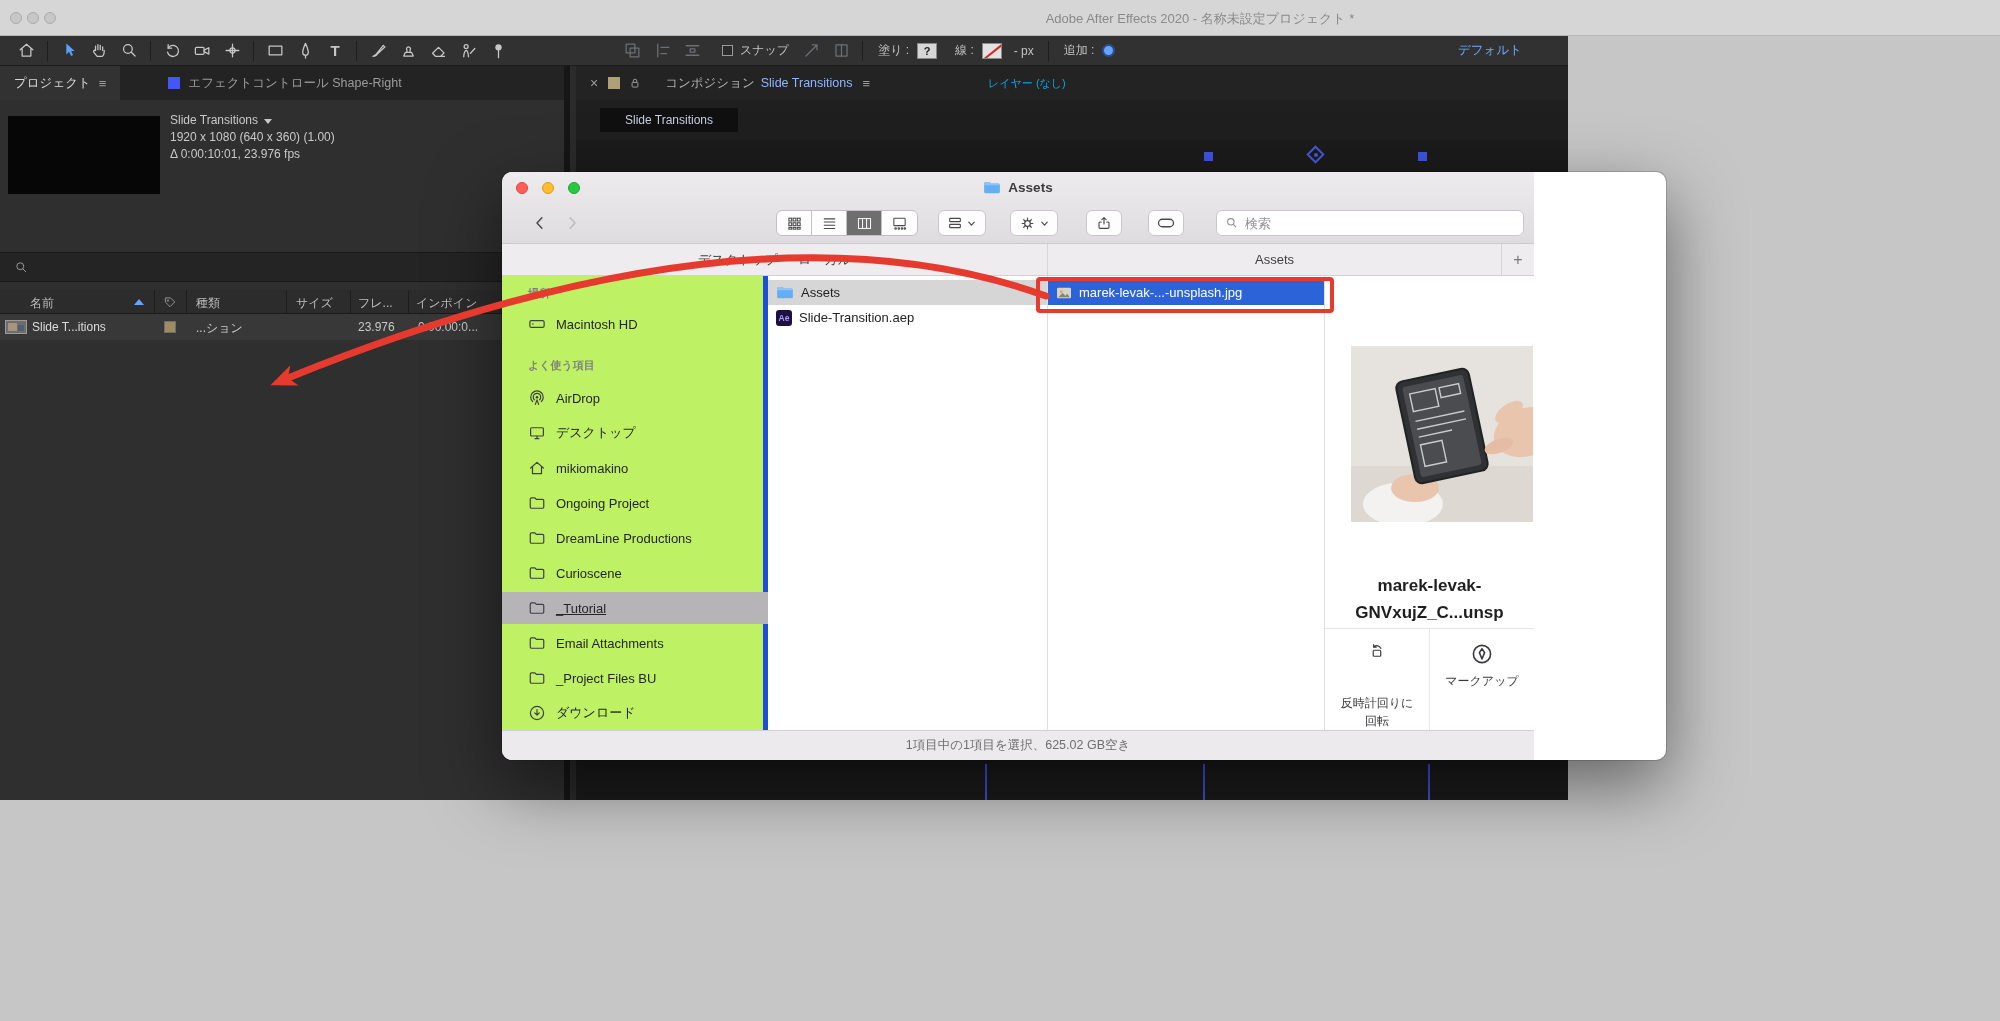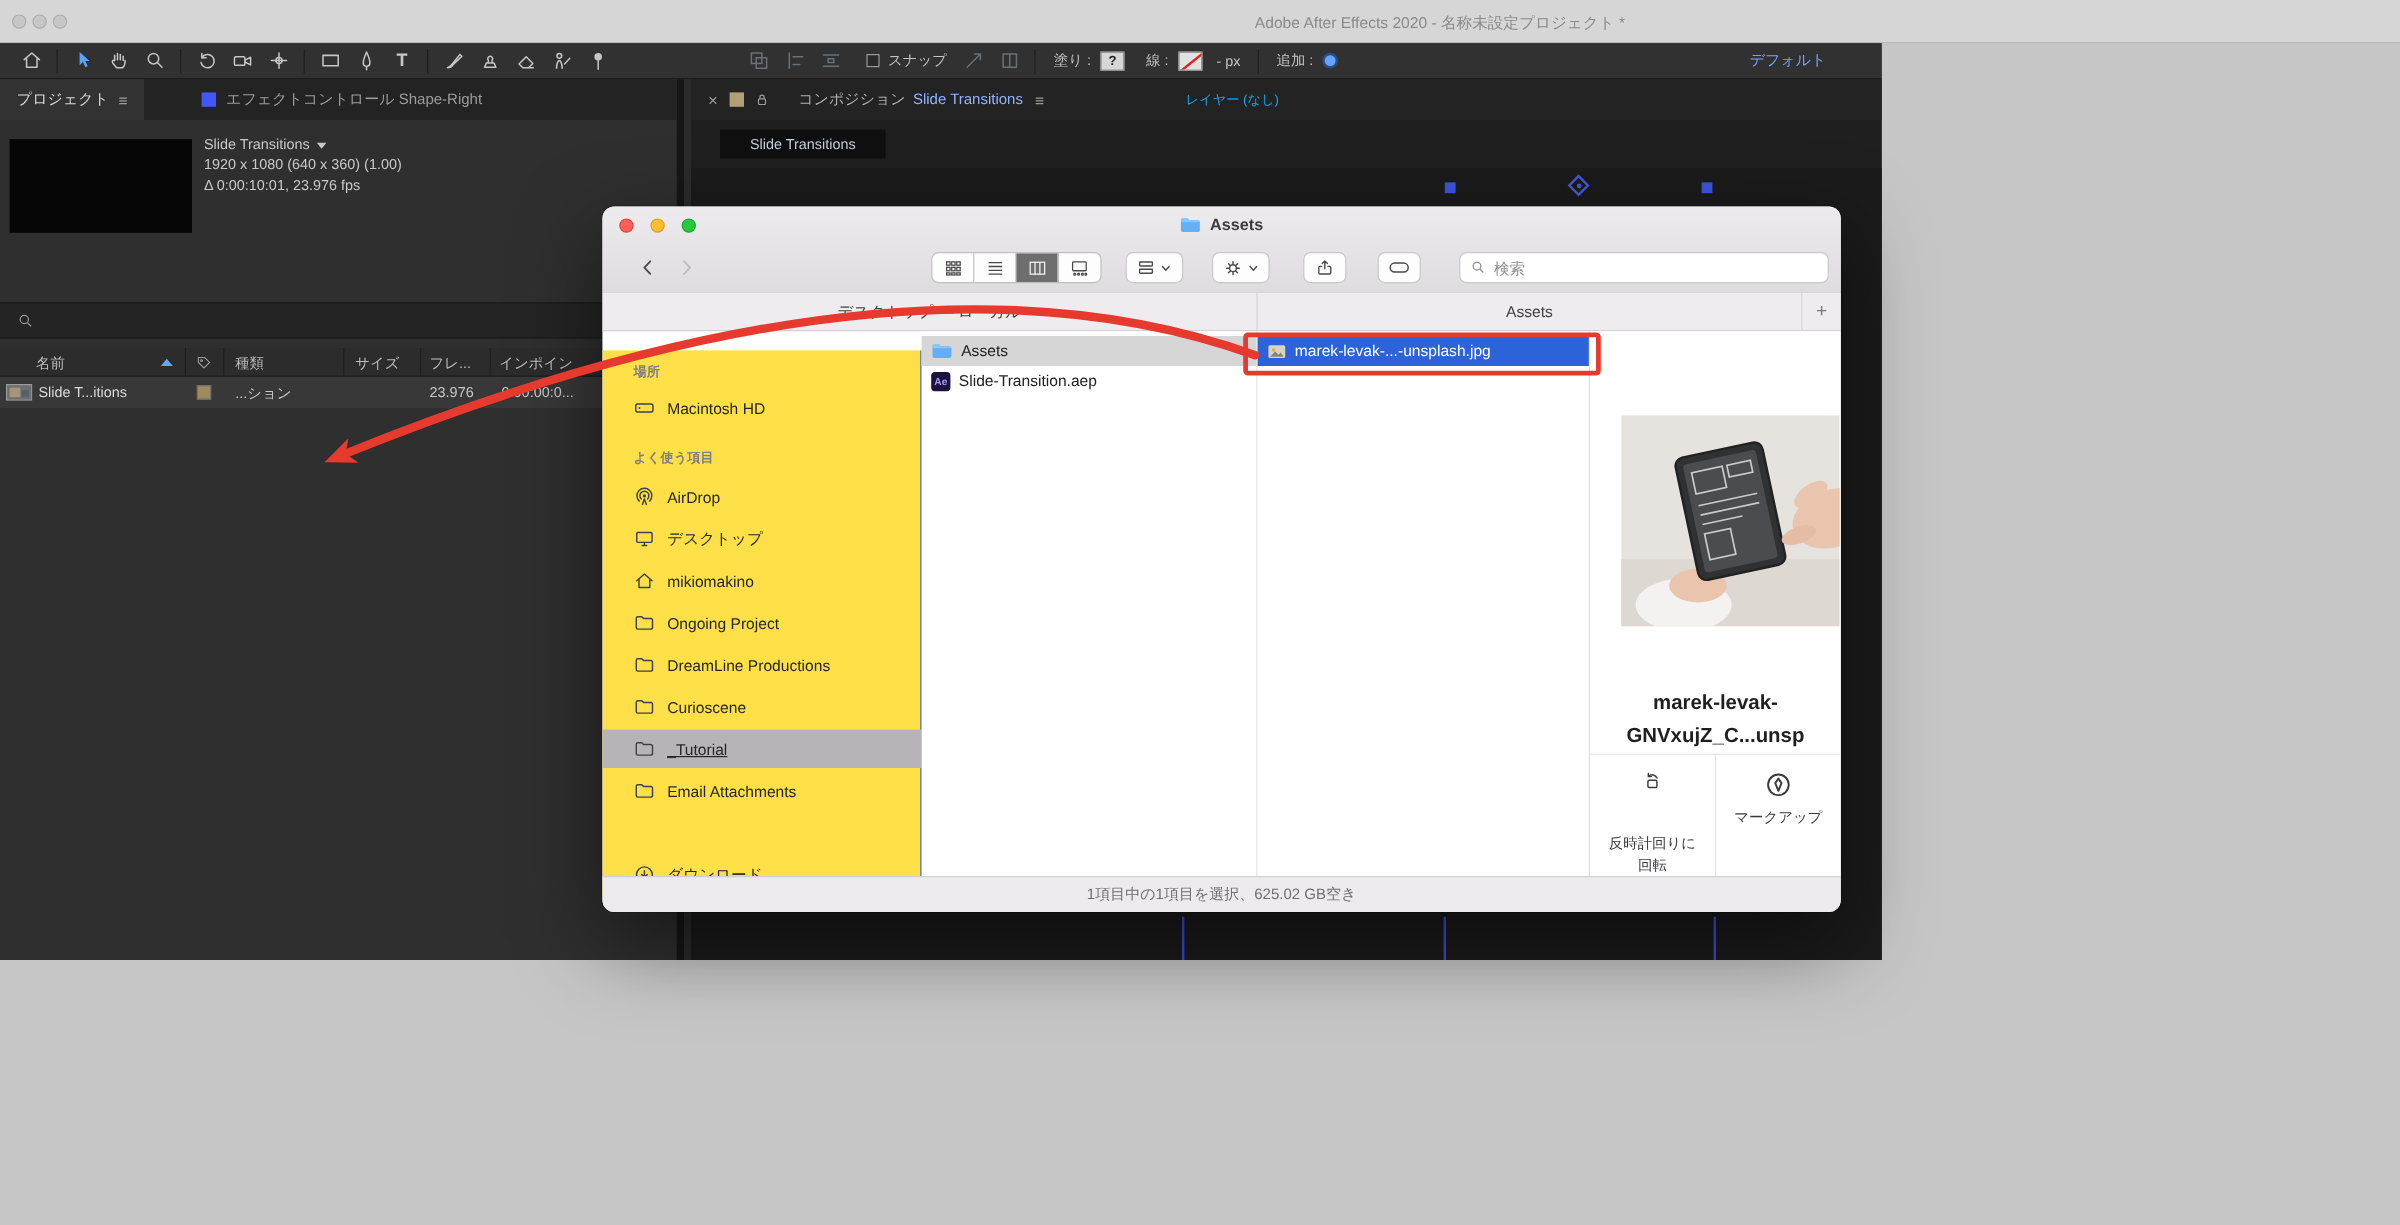--- a/index.html
+++ b/index.html
@@ -35,40 +35,40 @@
   .colsep { position:absolute; top:0; width:1px; height:100%; background:#1e1e1e; }
   .aetext { color:#c9c9c9; font-size:12px; white-space:nowrap; }
 
   #ae-comp { left:576px; top:30px; width:992px; height:734px; background:#1f1f1f; }
   .handle-sq { position:absolute; width:9px; height:9px; background:#3d55e0; }
   .handle-diamond { position:absolute; width:13px; height:13px; border:2px solid #4458d8; transform:rotate(45deg); }
   .handle-dot { position:absolute; width:4px; height:4px; background:#4458d8; border-radius:50%; }
   .tl-line { position:absolute; width:2px; height:36px; background:#3b4fd8; }
 
   
-  #finder { left:502px; top:172px; width:1032px; height:588px; border-radius:10px; overflow:hidden; background:#ffffff; box-shadow:0 25px 70px rgba(0,0,0,0.5), 0 0 0 1px rgba(0,0,0,0.15); z-index:10; }
+  #finder { left:502px; top:172px; width:1164px; height:588px; border-radius:10px; overflow:hidden; background:#ffffff; box-shadow:0 25px 70px rgba(0,0,0,0.5), 0 0 0 1px rgba(0,0,0,0.15); z-index:10; }
   #f-chrome { position:absolute; left:0; top:0; width:1032px; height:72px; background:linear-gradient(#edebed,#dedcde); border-bottom:1px solid #cbc9cb; }
   .tl-dot { position:absolute; top:10px; width:12px; height:12px; border-radius:50%; }
   #f-title { position:absolute; left:0; right:0; top:8px; display:flex; justify-content:center; align-items:center; gap:7px; font-size:13.5px; font-weight:bold; color:#3c3c3c; }
   .fbtn { position:absolute; height:26px; background:#fdfdfd; border:1px solid #c9c7c9; border-radius:6px; display:flex; align-items:center; justify-content:center; gap:3px; }
   .fbtn svg, .nav svg { stroke:#4a4a4a; fill:none; stroke-width:1.7; stroke-linecap:round; stroke-linejoin:round; }
   .nav { position:absolute; top:38px; width:28px; height:26px; display:flex; align-items:center; justify-content:center; }
   #f-seg { position:absolute; left:274px; top:38px; height:26px; display:flex; border:1px solid #c2c0c2; border-radius:6px; overflow:hidden; background:#fdfdfd; }
   .seg { width:35px; height:100%; display:flex; align-items:center; justify-content:center; border-right:1px solid #c2c0c2; }
   .seg:last-child { border-right:none; }
   .seg svg { width:17px; height:17px; stroke:#4a4a4a; fill:none; stroke-width:1.5; }
   .seg.sel { background:#6f6e6f; }
   .seg.sel svg { stroke:#f2f2f2; }
   #f-search { position:absolute; left:714px; top:38px; width:308px; height:26px; border:1px solid #c9c7c9; border-radius:6px; background:#ffffff; display:flex; align-items:center; padding:0 8px; gap:6px; }
   #f-search input { border:none; outline:none; width:100%; font-size:13px; color:#333; background:transparent; font-family:inherit; }
   #f-search input::placeholder { color:#8e8e93; }
   #f-pathbar { position:absolute; left:0; top:72px; width:1032px; height:32px; background:#eeecee; border-bottom:1px solid #d2d0d2; display:flex; }
   .pathcell { height:100%; display:flex; align-items:center; justify-content:center; font-size:13px; color:#3f3f3f; border-right:1px solid #d6d4d6; }
   #f-content { position:absolute; left:0; top:104px; width:1032px; height:454px; }
-  #f-sidebar { position:absolute; left:0; top:16px; width:266px; height:454px; background:#fde047; border-right:1px solid #1d4ed8; }
+  #f-sidebar { position:absolute; left:0; top:0; width:266px; height:454px; background:#bef264; border-right:5px solid #1d4ed8; }
   .sb-title { position:absolute; left:26px; font-size:11px; color:#7e7e85; font-weight:bold; }
   .sb-row { position:absolute; left:0; width:266px; height:32px; display:flex; align-items:center; gap:10px; padding-left:26px; font-size:13px; color:#262626; }
   .sb-row.sel { background:#b7b4b8; }
   .sb-row svg { width:18px; height:18px; stroke:#3e4046; fill:none; stroke-width:1.6; stroke-linecap:round; stroke-linejoin:round; flex:0 0 auto; }
   .fcol { position:absolute; top:0; height:454px; background:#fff; }
   .frow { position:absolute; left:0; width:100%; height:25px; display:flex; align-items:center; gap:7px; padding-left:8px; font-size:13px; color:#222; white-space:nowrap; }
   .frow.selgray { background:#d7d6d7; }
   .frow.selblue { background:#2d63d8; color:#ffffff; }
   .ae-badge { width:16px; height:16px; border-radius:3px; background:#1d123f; color:#a89bff; font-size:8.5px; font-weight:bold; display:flex; align-items:center; justify-content:center; flex:0 0 auto; }
   #f-status { position:absolute; left:0; top:558px; width:1032px; height:30px; background:#eceaec; border-top:1px solid #d2d0d2; display:flex; align-items:center; justify-content:center; font-size:12.5px; color:#6f6f6f; }
@@ -475,20 +475,26 @@
         <svg viewBox="0 0 24 24">
             <path d="M3 7 a1.8 1.8 0 0 1 1.8-1.8 h4.4 l1.9 2 h8.1 a1.8 1.8 0 0 1 1.8 1.8 v8.2 a1.8 1.8 0 0 1 -1.8 1.8 H4.8 A1.8 1.8 0 0 1 3 17.2 Z"></path>
           </svg>
         <span>_Tutorial</span>
       </div>
       <div class="sb-row" style="top:351px;">
         <svg viewBox="0 0 24 24">
             <path d="M3 7 a1.8 1.8 0 0 1 1.8-1.8 h4.4 l1.9 2 h8.1 a1.8 1.8 0 0 1 1.8 1.8 v8.2 a1.8 1.8 0 0 1 -1.8 1.8 H4.8 A1.8 1.8 0 0 1 3 17.2 Z"></path>
           </svg>
         <span>Email Attachments</span>
+      </div>
+      <div class="sb-row" style="top:386px;">
+        <svg viewBox="0 0 24 24">
+            <path d="M3 7 a1.8 1.8 0 0 1 1.8-1.8 h4.4 l1.9 2 h8.1 a1.8 1.8 0 0 1 1.8 1.8 v8.2 a1.8 1.8 0 0 1 -1.8 1.8 H4.8 A1.8 1.8 0 0 1 3 17.2 Z"></path>
+          </svg>
+        <span>_Project Files BU</span>
       </div>
       <div class="sb-row" style="top:421px;">
         <svg viewBox="0 0 24 24">
             <circle cx="12" cy="12" r="8.8"></circle>
             <path d="M12 7.5 v7 M9 11.8 L12 14.8 L15 11.8"></path>
           </svg>
         <span>ダウンロード</span>
       </div>
     </div>
 

